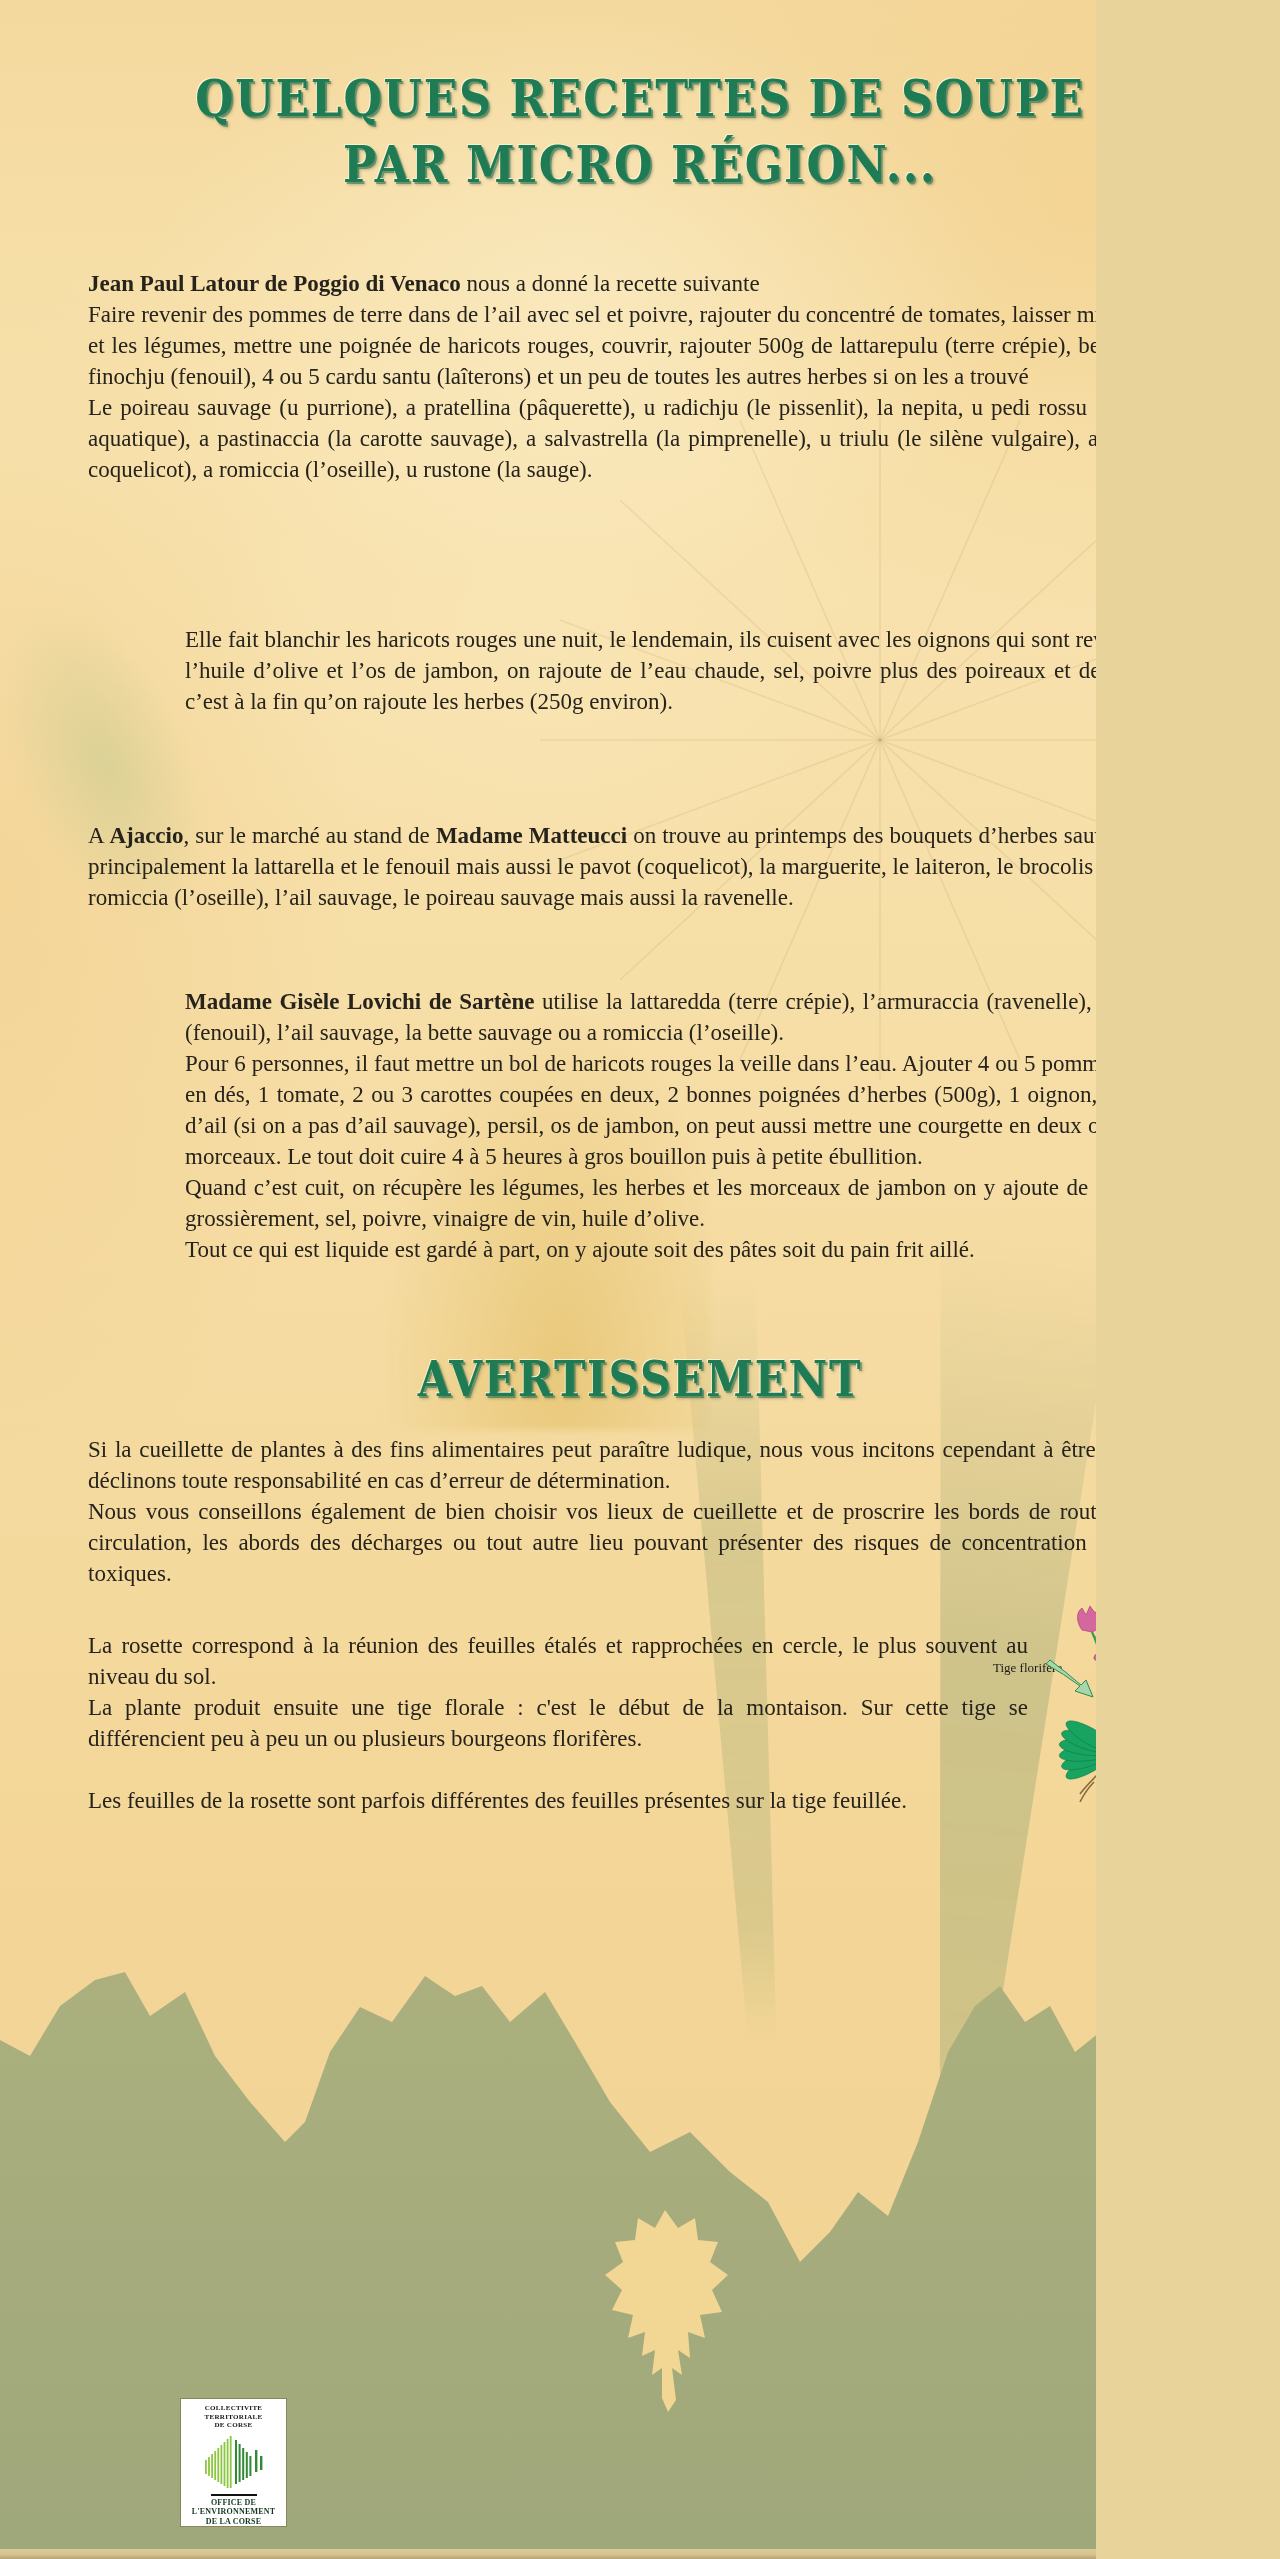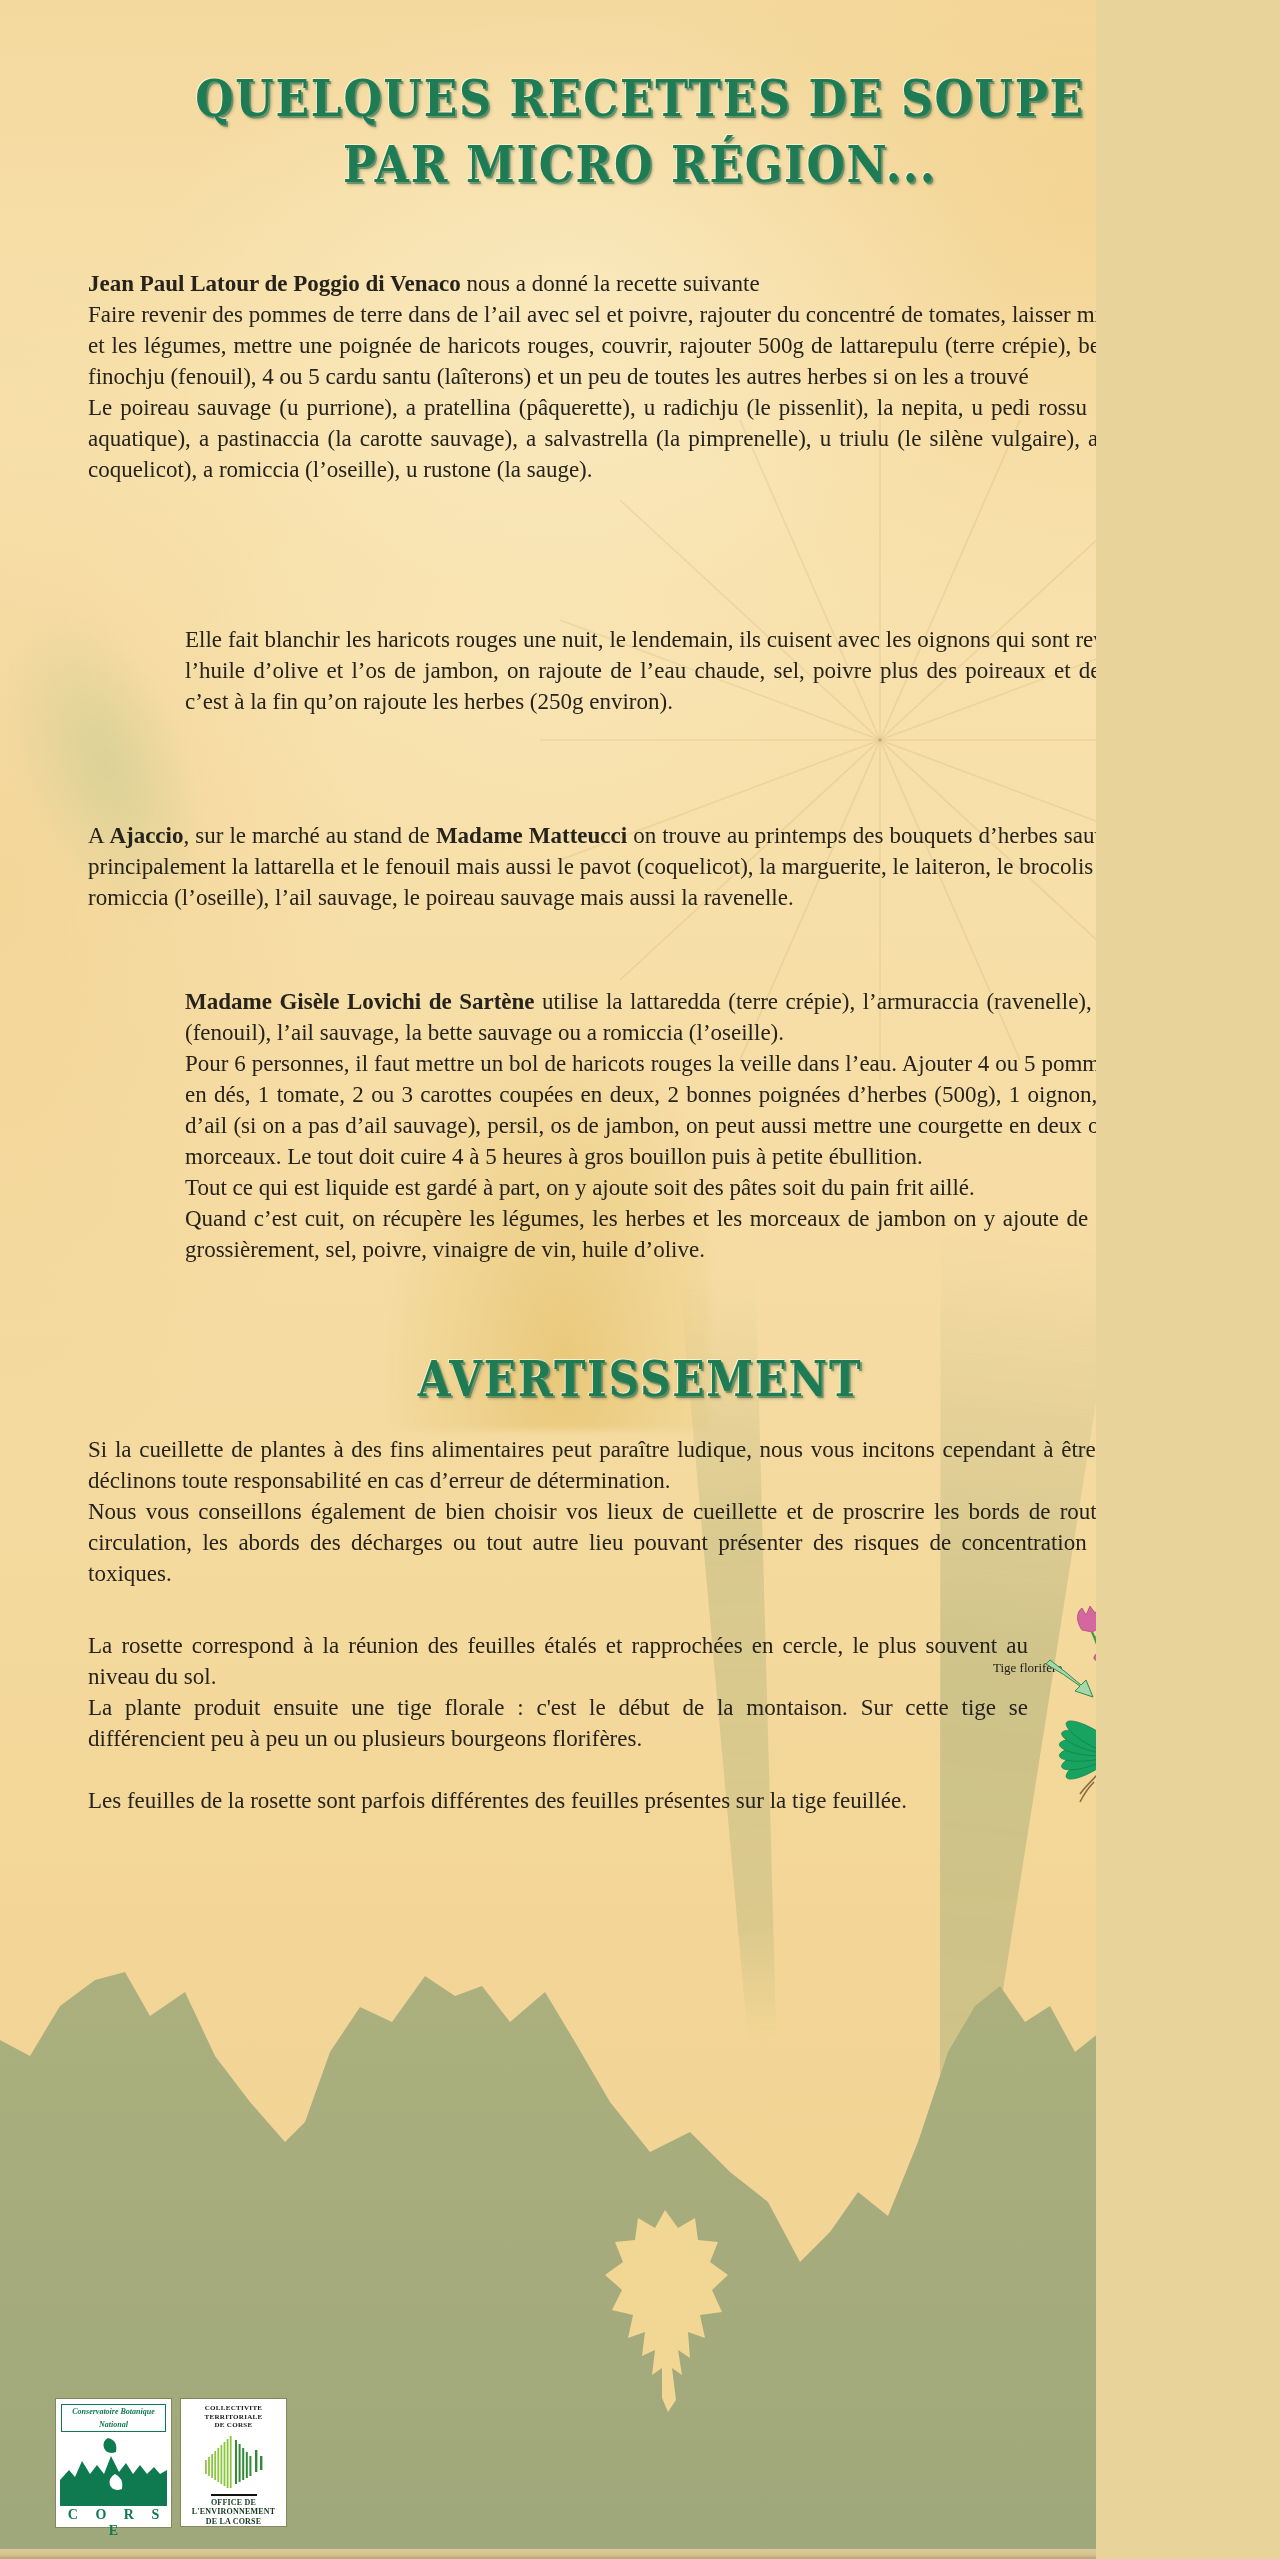--- a/index.html
+++ b/index.html
@@ -88,22 +88,22 @@
     <p>Elle fait blanchir les haricots rouges une nuit, le lendemain, ils cuisent avec les oignons qui sont revenus dans l’huile d’olive et l’os de jambon, on rajoute de l’eau chaude, sel, poivre plus des poireaux et des carottes, c’est à la fin qu’on rajoute les herbes (250g environ).</p>
   </div>
 
   <div class="abs body-text" style="left:88px;top:820px;width:1107px;">
     <p><span>A </span><span class="b">Ajaccio</span><span>, sur le marché au stand de </span><span class="b">Madame Matteucci</span><span> on trouve au printemps des bouquets d’herbes sauvages avec principalement la lattarella et le fenouil mais aussi le pavot (coquelicot), la marguerite, le laiteron, le brocolis sauvage, a romiccia (l’oseille), l’ail sauvage, le poireau sauvage mais aussi la ravenelle.</span></p>
   </div>
 
   <div class="abs body-text" style="left:185px;top:986px;width:1010px;">
     <p><span class="b">Madame Gisèle Lovichi de Sartène</span><span> utilise la lattaredda (terre crépie), l’armuraccia (ravenelle), u finochju (fenouil), l’ail sauvage, la bette sauvage ou a romiccia (l’oseille).</span></p>
     <p>Pour 6 personnes, il faut mettre un bol de haricots rouges la veille dans l’eau. Ajouter 4 ou 5 pommes de terre en dés, 1 tomate, 2 ou 3 carottes coupées en deux, 2 bonnes poignées d’herbes (500g), 1 oignon, 2 gousses d’ail (si on a pas d’ail sauvage), persil, os de jambon, on peut aussi mettre une courgette en deux ou en petits morceaux. Le tout doit cuire 4 à 5 heures à gros bouillon puis à petite ébullition.</p>
+    <p>Quand c’est cuit, on récupère les légumes, les herbes et les morceaux de jambon on y ajoute de l’ail coupé grossièrement, sel, poivre, vinaigre de vin, huile d’olive.</p>
     <p>Tout ce qui est liquide est gardé à part, on y ajoute soit des pâtes soit du pain frit aillé.</p>
-    <p>Quand c’est cuit, on récupère les légumes, les herbes et les morceaux de jambon on y ajoute de l’ail coupé grossièrement, sel, poivre, vinaigre de vin, huile d’olive.</p>
   </div>
 
   <div class="abs deco avert">AVERTISSEMENT</div>
   <div class="abs body-text" style="left:88px;top:1630px;width:940px;">
     <p>La rosette correspond à la réunion des feuilles étalés et rapprochées en cercle, le plus souvent au niveau du sol.</p>
     <p>La plante produit ensuite une tige florale : c'est le début de la montaison. Sur cette tige  se différencient  peu à peu un ou plusieurs  bourgeons florifères.</p>
     <p style="margin-top:31px;">Les feuilles de la rosette sont parfois différentes des feuilles présentes sur la tige feuillée.</p>
   </div>
 
   <div class="abs body-text" style="left:88px;top:1434px;width:1110px;">
@@ -165,29 +165,20 @@
       <linearGradient id="mg" x1="0" y1="0" x2="0" y2="1">
         <stop offset="0" stop-color="#abb07e"></stop>
         <stop offset="0.5" stop-color="#a5ab7c"></stop>
         <stop offset="1" stop-color="#9fa87b"></stop>
       </linearGradient>
     </defs>
     <polygon fill="url(#mg)" points="0,80 30,96 60,46 95,20 125,12 150,56 185,32 215,96 250,142 285,182 305,162 330,92 360,47 392,62 425,16 455,36 482,26 510,62 545,32 575,82 610,142 650,192 690,172 730,212 768,242 800,302 830,272 858,232 888,256 918,182 948,92 975,46 1000,26 1025,62 1050,46 1075,92 1100,72 1125,112 1152,76 1180,66 1205,122 1230,202 1250,242 1266,292 1280,322 1280,599 0,599"></polygon>
     <path fill="#f2d794" d="M665,250 L678,268 L695,258 L698,280 L718,282 L710,302 L728,315 L712,330 L722,352 L700,355 L705,378 L688,372 L690,398 L678,390 L682,415 L672,408 L676,440 L668,452 L662,438 L662,408 L652,415 L655,390 L642,396 L645,372 L628,378 L633,355 L612,350 L622,330 L605,315 L623,302 L615,282 L635,280 L638,258 L655,268 Z"></path>
   </svg>
 
-  <div class="abs logo-card" style="left:55px;top:2398px;width:117px;height:130px;">
-    <div class="cbnc-banner">Conservatoire Botanique National</div>
-    <svg width="107" height="74" viewBox="0 0 107 74" style="display:block;margin:0 4px;">
-      <polygon fill="#0f7a50" points="0,74 0,48 9,38 15,45 22,29 30,42 37,33 44,42 51,24 59,40 66,31 73,42 80,33 87,42 94,35 100,42 107,38 107,74"></polygon>
-      <path fill="#ffffff" d="M55,42 q9,4 7,15 q-9,3 -12,-4 q-2,-7 5,-11 z"></path>
-      <path fill="#0f7a50" d="M48,6 q10,2 8,14 q-9,3 -12,-4 q-2,-7 4,-10 z"></path>
-    </svg>
-    <div class="cbnc-corse">C O R S E</div>
-  </div>
 
   <div class="abs logo-card" style="left:180px;top:2398px;width:107px;height:129px;">
     <div class="oec-t" style="margin-top:5px;">COLLECTIVITE TERRITORIALE</div>
     <div class="oec-t">DE  CORSE</div>
     <svg width="66" height="60" viewBox="0 0 66 60" style="display:block;margin:2px auto 0 auto;">
       <g fill="#8cc63f">
         <rect x="4" y="28" width="1.8" height="14"></rect>
         <rect x="7.1" y="25" width="1.8" height="19"></rect>
         <rect x="10.2" y="22" width="1.8" height="24"></rect>
         <rect x="13.3" y="19" width="1.8" height="29"></rect>

